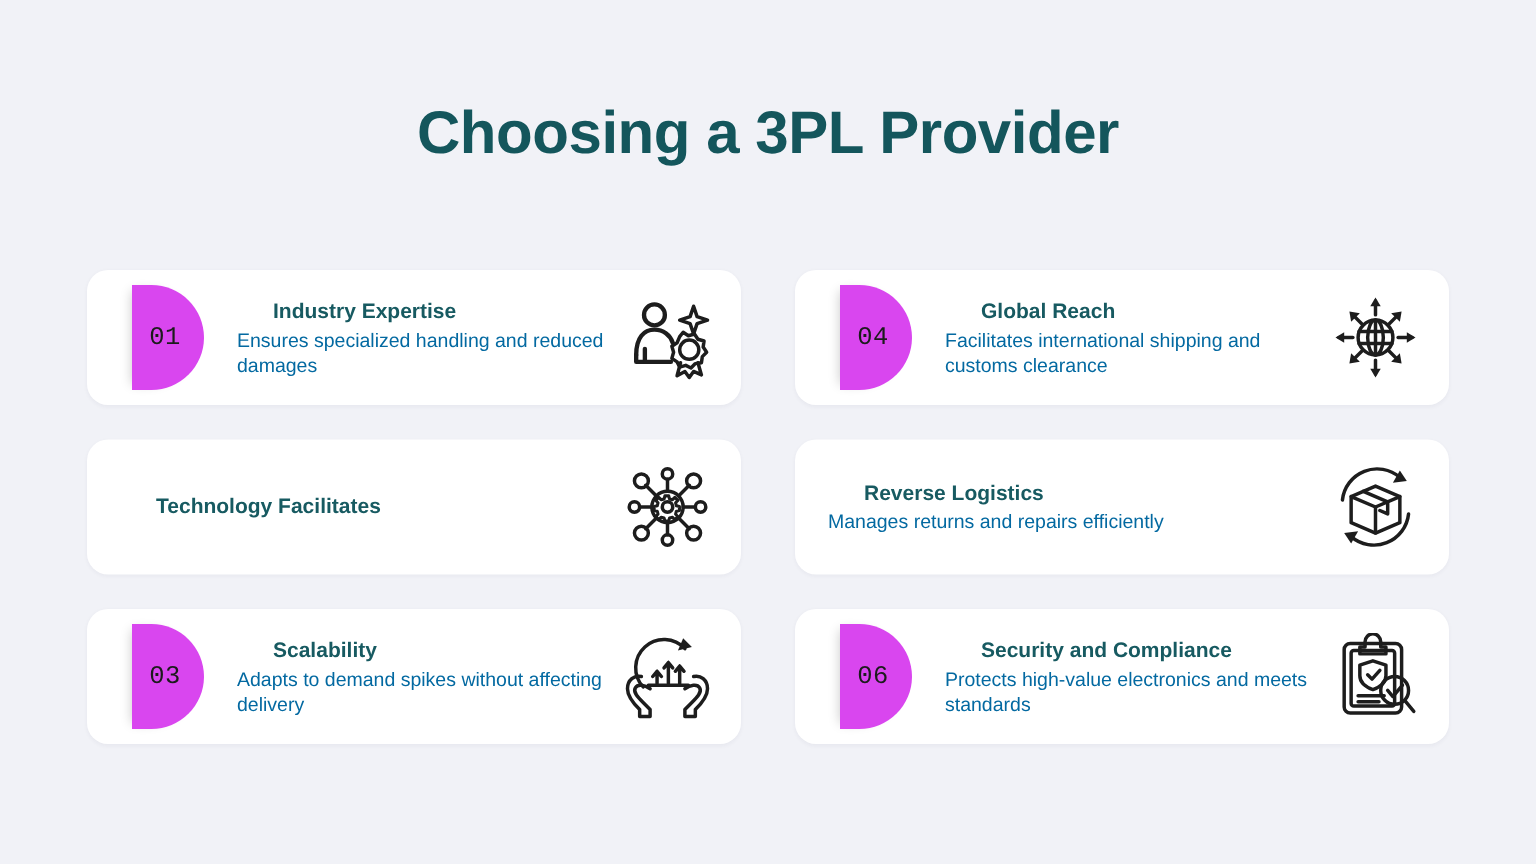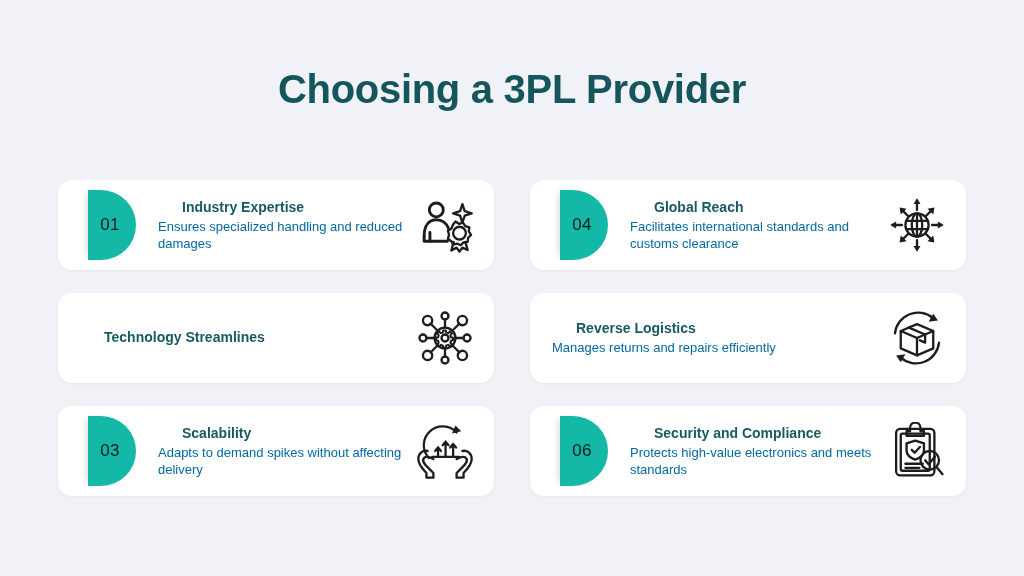--- a/index.html
+++ b/index.html
@@ -60,26 +60,27 @@
     overflow: hidden;
   }
 
   
   .badge {
     position: relative;
     flex: 0 0 auto;
     margin-left: 30px;
     width: 48px;
     height: 70px;
-    background: #14b8a6;
+    background: #d946ef;
     border-radius: 0 36px 36px 0;
     display: flex;
     align-items: center;
     justify-content: center;
     box-shadow: -4px 0 8px -4px rgba(0, 0, 0, 0.22);
+    font-family: Liberation Mono, monospace;
   }
 
   .badge-number {
     font-size: 17px;
     font-weight: normal;
     color: #1b1b1b;
     letter-spacing: 0.3px;
     margin-left: -4px;
   }
 
@@ -171,21 +172,21 @@
         </svg>
       </div>
     </div>
 
     <div class="card">
       <div class="badge">
         <span class="badge-number">04</span>
       </div>
       <div class="card-text">
         <div class="card-title">Global Reach</div>
-        <div class="card-desc">Facilitates international standards and customs clearance</div>
+        <div class="card-desc">Facilitates international shipping and customs clearance</div>
       </div>
       <div class="card-icon">
         <svg viewBox="0 0 100 100">
           <circle class="ln-thin" cx="50" cy="50" r="20"></circle>
           <ellipse class="ln-thin" cx="50" cy="50" rx="9" ry="20"></ellipse>
           <path class="ln-thin" d="M31 43 L69 43 M31 57 L69 57 M50 30 L50 70"></path>
 
           <path class="ln-thin" d="M50 24 L50 8"></path>
           <path class="fl" d="M50 4 L56 14 L44 14 Z"></path>
 
@@ -208,21 +209,21 @@
           <path class="fl" d="M80 80 L68 78 L78 68 Z"></path>
 
           <path class="ln-thin" d="M35 65 L24 76"></path>
           <path class="fl" d="M20 80 L22 68 L32 78 Z"></path>
         </svg>
       </div>
     </div>
 
     <div class="card">
       <div class="card-text">
-        <div class="card-title">Technology Streamlines</div>
+        <div class="card-title">Technology Facilitates</div>
       </div>
       <div class="card-icon">
         <svg viewBox="0 0 100 100">
 
           <path class="ln-thin" d="M50 32 L50 18 M50 82 L50 68 M32 50 L18 50 M82 50 L68 50
                                    M37 37 L25 25 M63 37 L75 25 M37 63 L25 75 M63 63 L75 75"></path>
 
           <circle class="ln-thin" cx="50" cy="12" r="6"></circle>
           <circle class="ln-thin" cx="50" cy="88" r="6"></circle>
           <circle class="ln-thin" cx="12" cy="50" r="6"></circle>

